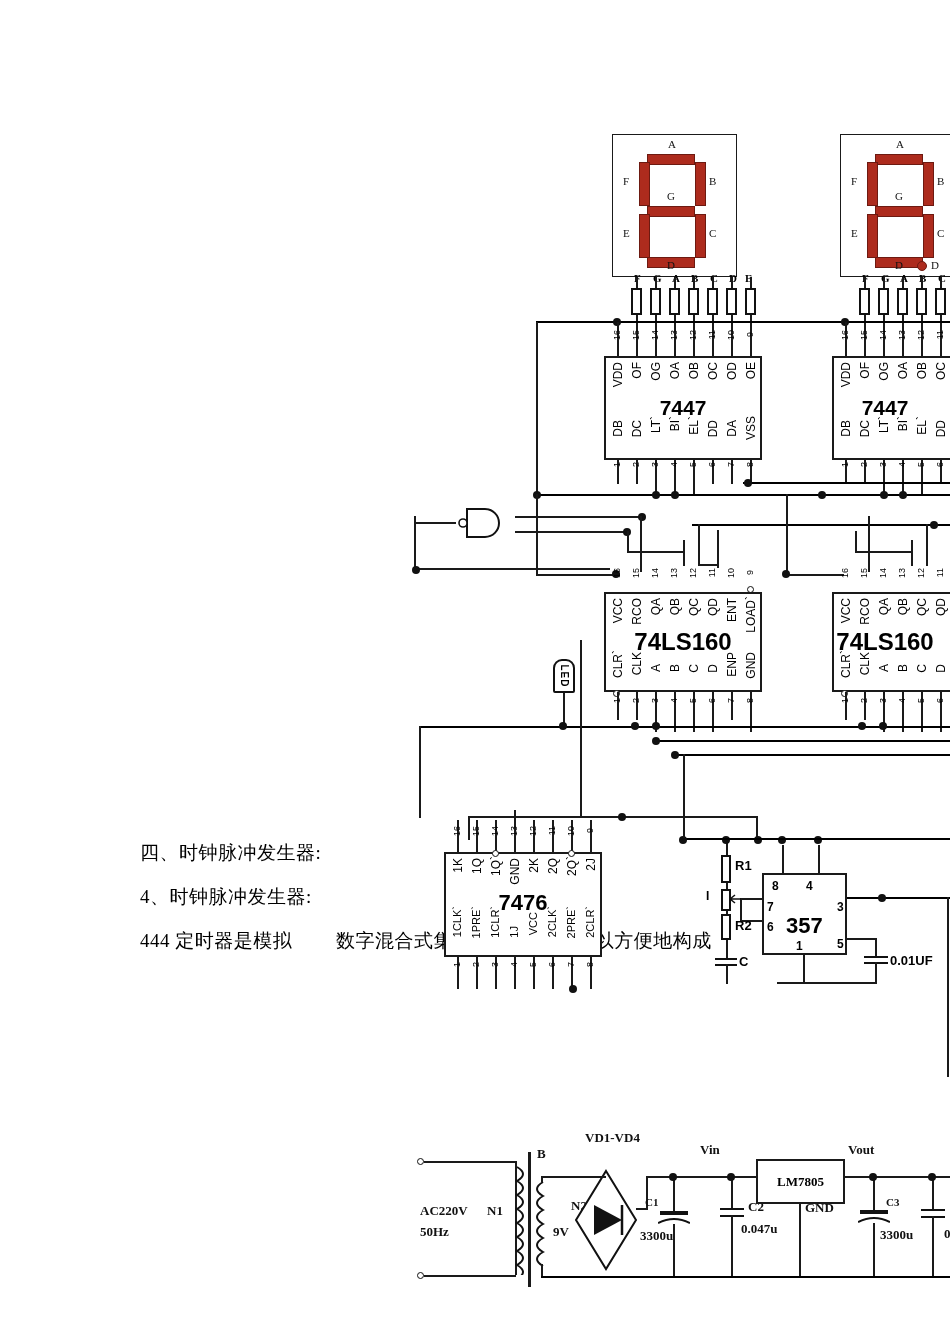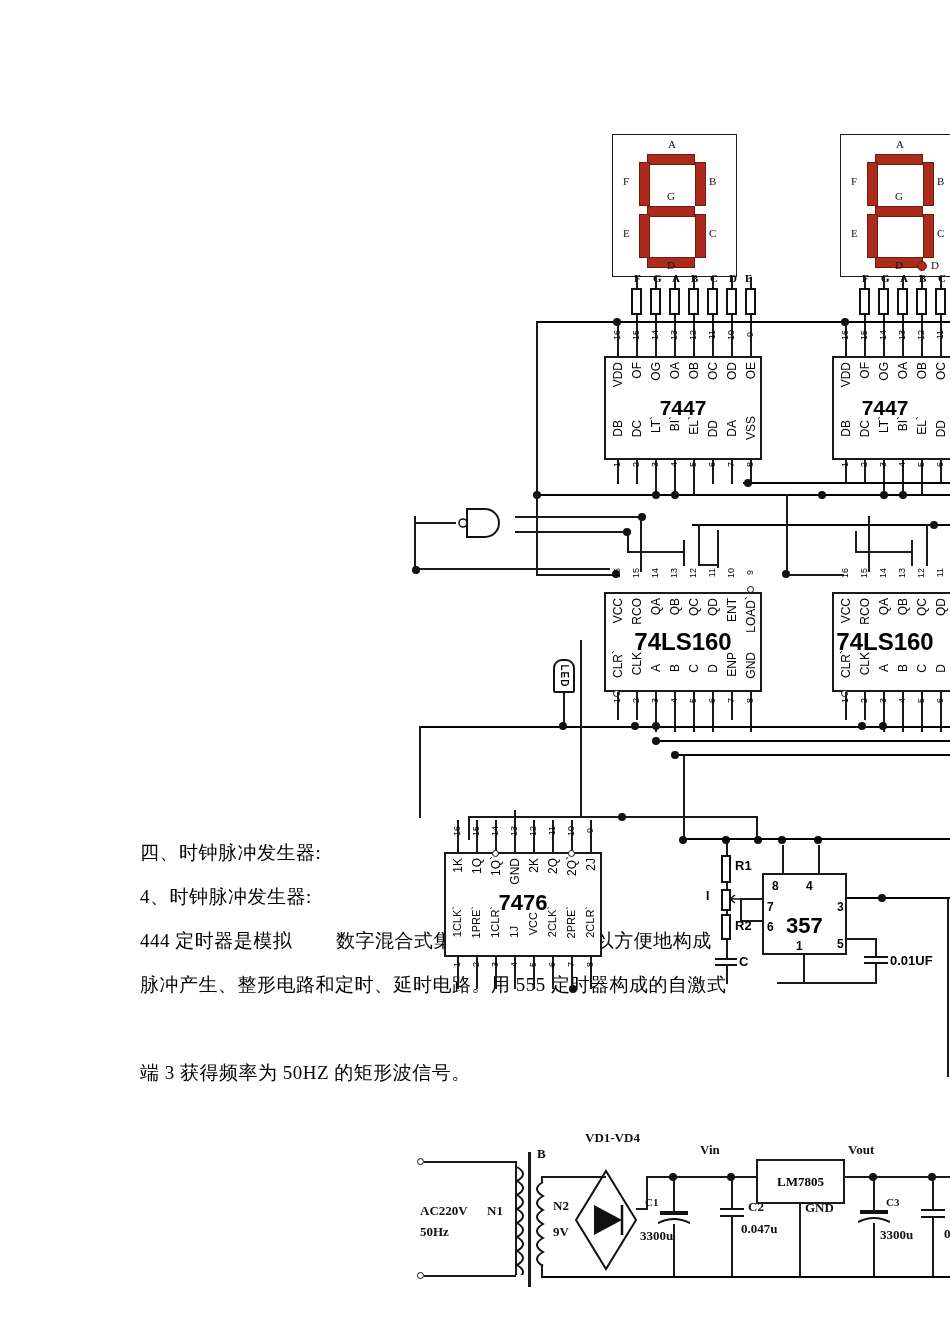--- a/index.html
+++ b/index.html
@@ -68,22 +68,20 @@
 </style>
 </head>
 <body>
 
 <div class="doc">
 
 <div class="txt t-head" style="left:140px;top:840px;">四、时钟脉冲发生器:</div>
 <div class="txt t-head" style="left:140px;top:884px;">4、时钟脉冲发生器:</div>
 <div class="txt t-body" style="left:140px;top:928px;">444 定时器是模拟</div>
 <div class="txt t-body" style="left:336px;top:928px;">数字混合式集成电路,利用它可以方便地构成</div>
-<div class="txt t-body" style="left:140px;top:972px;">脉冲产生、整形电路和定时、延时电路。用 555 定时器构成的自激式</div>
-<div class="txt t-body" style="left:140px;top:1060px;">端 3 获得频率为 50HZ 的矩形波信号。</div>
 
 <div class="seg-box" style="left:612px;top:134px;width:125px;height:143px;">
   <div class="seg h" style="left:34px;top:19px;width:48px;"></div>
   <div class="seg v" style="left:26px;top:27px;height:44px;"></div>
   <div class="seg v" style="left:82px;top:27px;height:44px;"></div>
   <div class="seg h" style="left:34px;top:71px;width:48px;"></div>
   <div class="seg v" style="left:26px;top:79px;height:44px;"></div>
   <div class="seg v" style="left:82px;top:79px;height:44px;"></div>
   <div class="seg h" style="left:34px;top:122px;width:48px;"></div>
   <div class="seglab" style="left:55px;top:3px;">A</div>
@@ -529,21 +527,21 @@
   <path d="M7 2 q-12 7 0 14 q-12 7 0 14 q-12 7 0 14 q-12 7 0 14 q-12 7 0 14 q-12 7 0 14" stroke="#111" stroke-width="2" fill="none"></path>
 </svg>
 <div class="wire wv" style="left:541px;top:1176px;height:6px;"></div>
 <div class="wire wh" style="left:541px;top:1176px;width:35px;"></div>
 <div class="wire wv" style="left:541px;top:1264px;height:14px;"></div>
 <div class="wire wh" style="left:541px;top:1276px;width:35px;"></div>
 <div class="psutxt" style="left:420px;top:1203px;">AC220V</div>
 <div class="psutxt" style="left:420px;top:1224px;">50Hz</div>
 <div class="psutxt" style="left:487px;top:1203px;">N1</div>
 <div class="psutxt" style="left:537px;top:1146px;">B</div>
-<div class="psutxt" style="left:553px;top:1198px;">N2</div>
+<div class="psutxt" style="left:571px;top:1198px;">N2</div>
 <div class="psutxt" style="left:553px;top:1224px;">9V</div>
 
 <svg style="position:absolute;left:570px;top:1165px;width:72px;height:110px;" viewBox="0 0 72 110">
   <path d="M36 6 L66 55 L36 104 L6 55 Z" stroke="#111" stroke-width="2" fill="#fff"></path>
   <path d="M24 40 L24 70 L52 55 Z" fill="#111"></path>
   <path d="M52 40 L52 70" stroke="#111" stroke-width="2.5"></path>
 </svg>
 <div class="wire wh" style="left:576px;top:1176px;width:30px;"></div>
 <div class="wire wh" style="left:576px;top:1276px;width:30px;"></div>
 <div class="wire wh" style="left:636px;top:1208px;width:12px;"></div>

